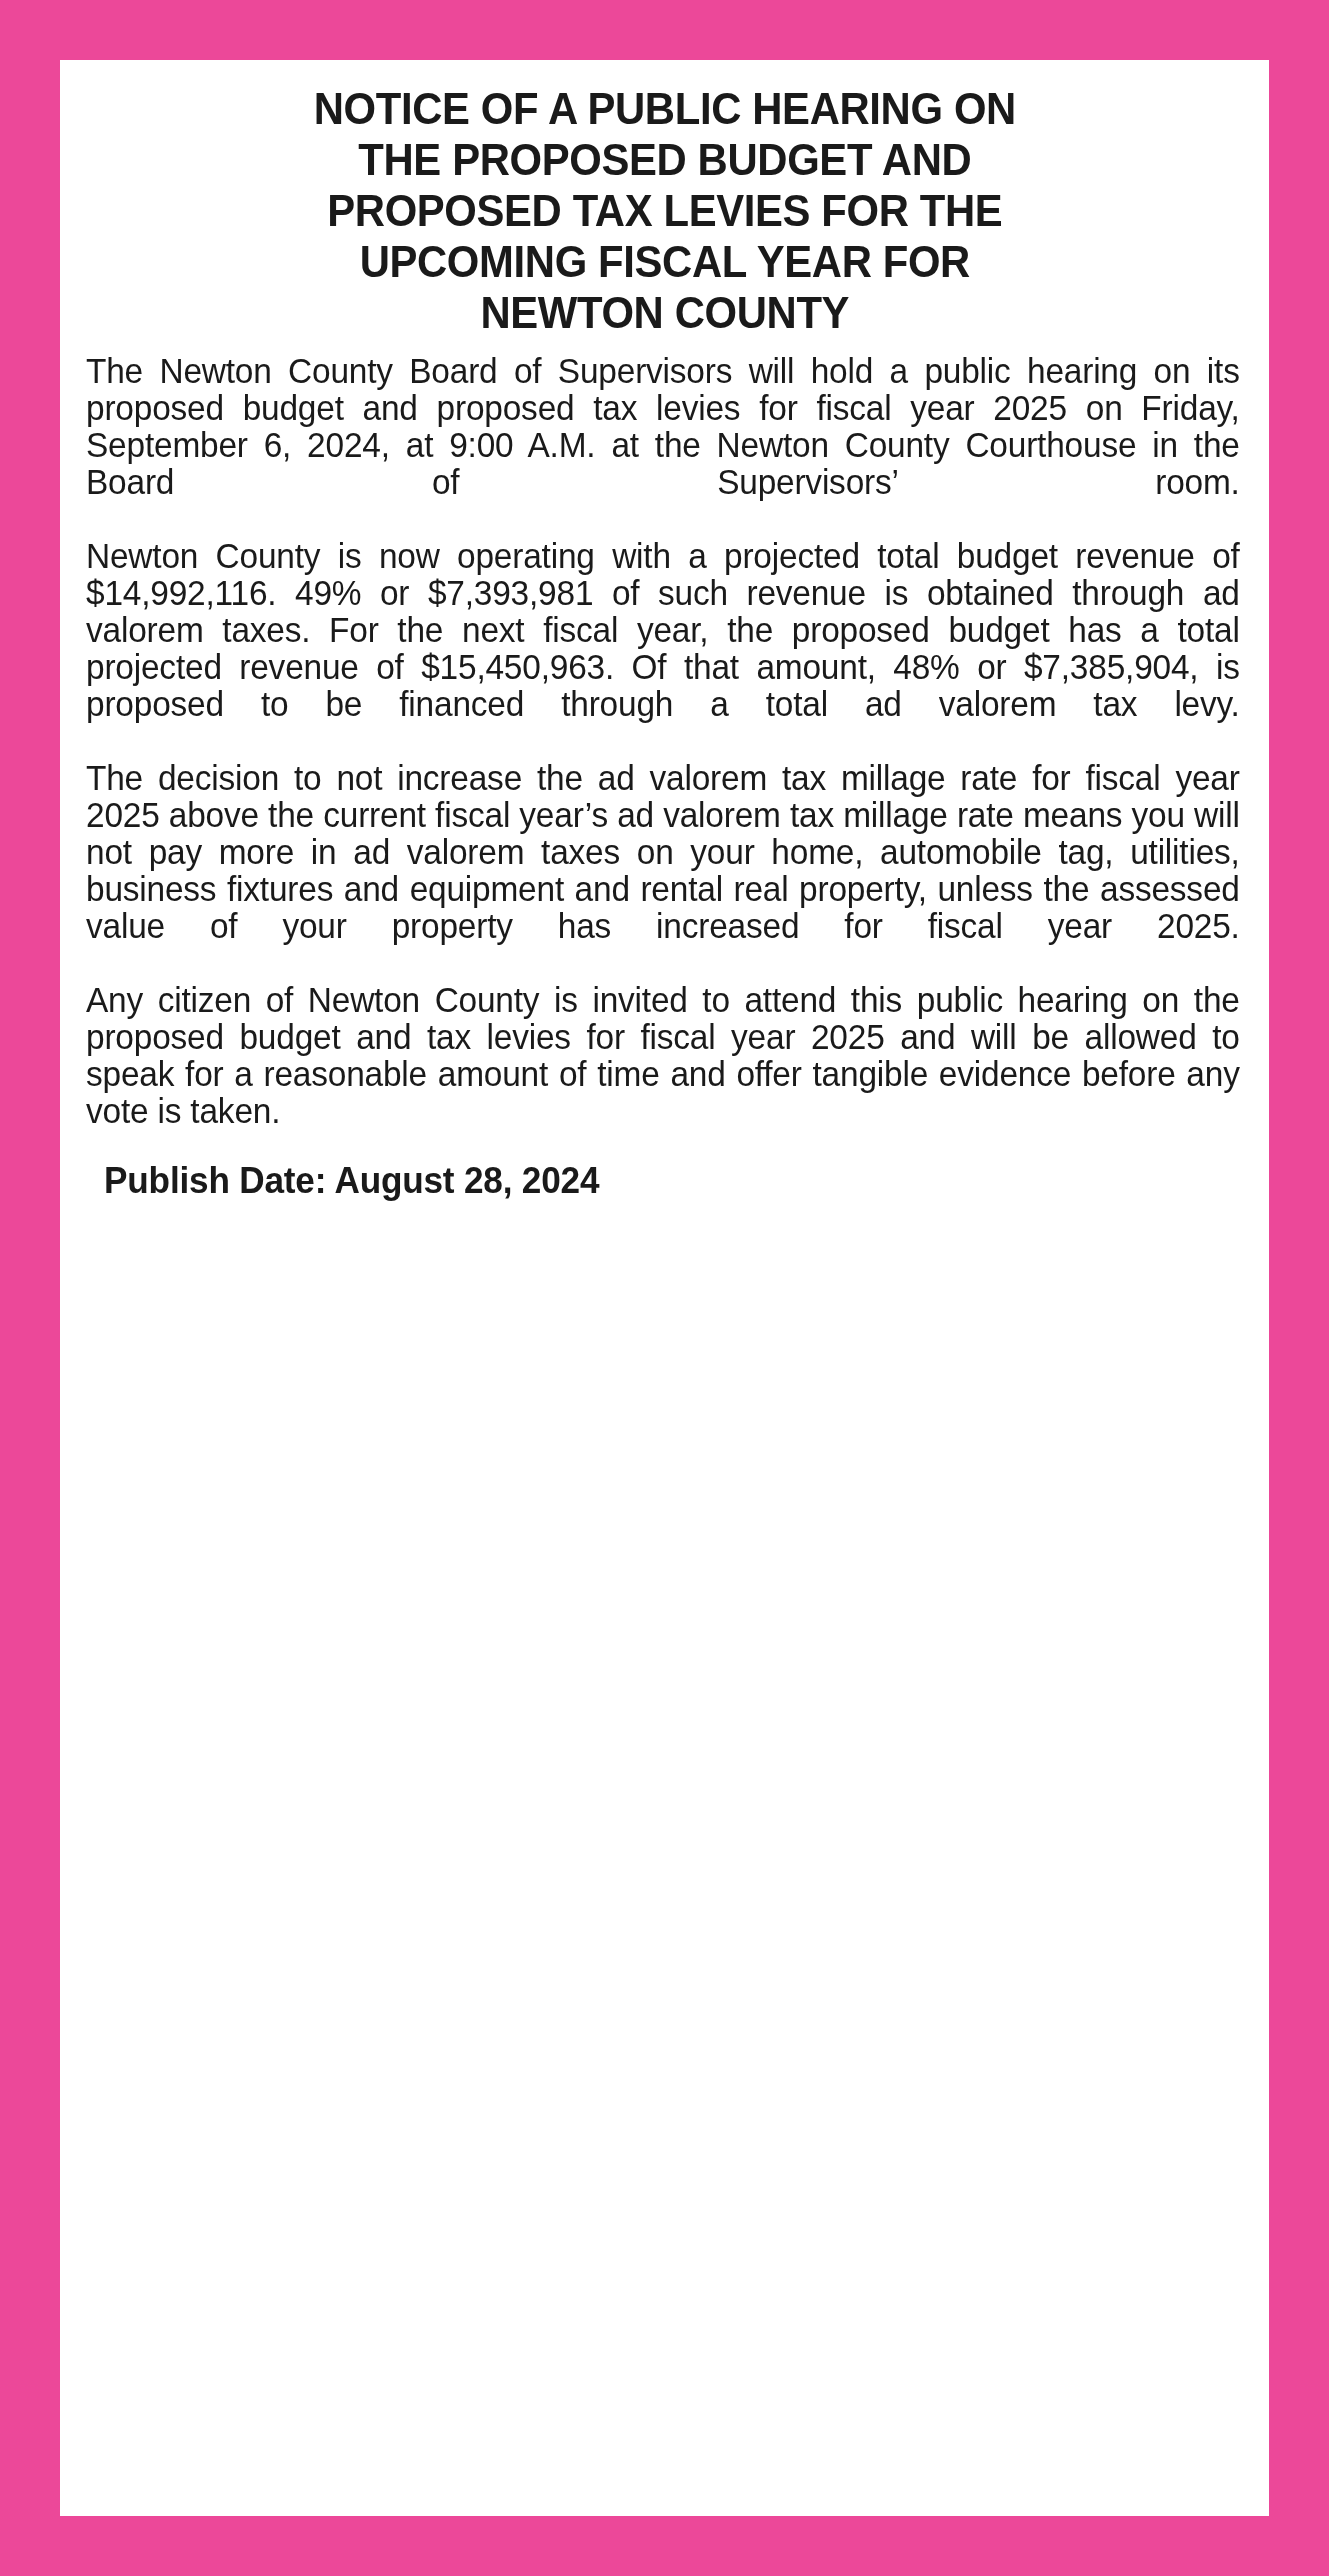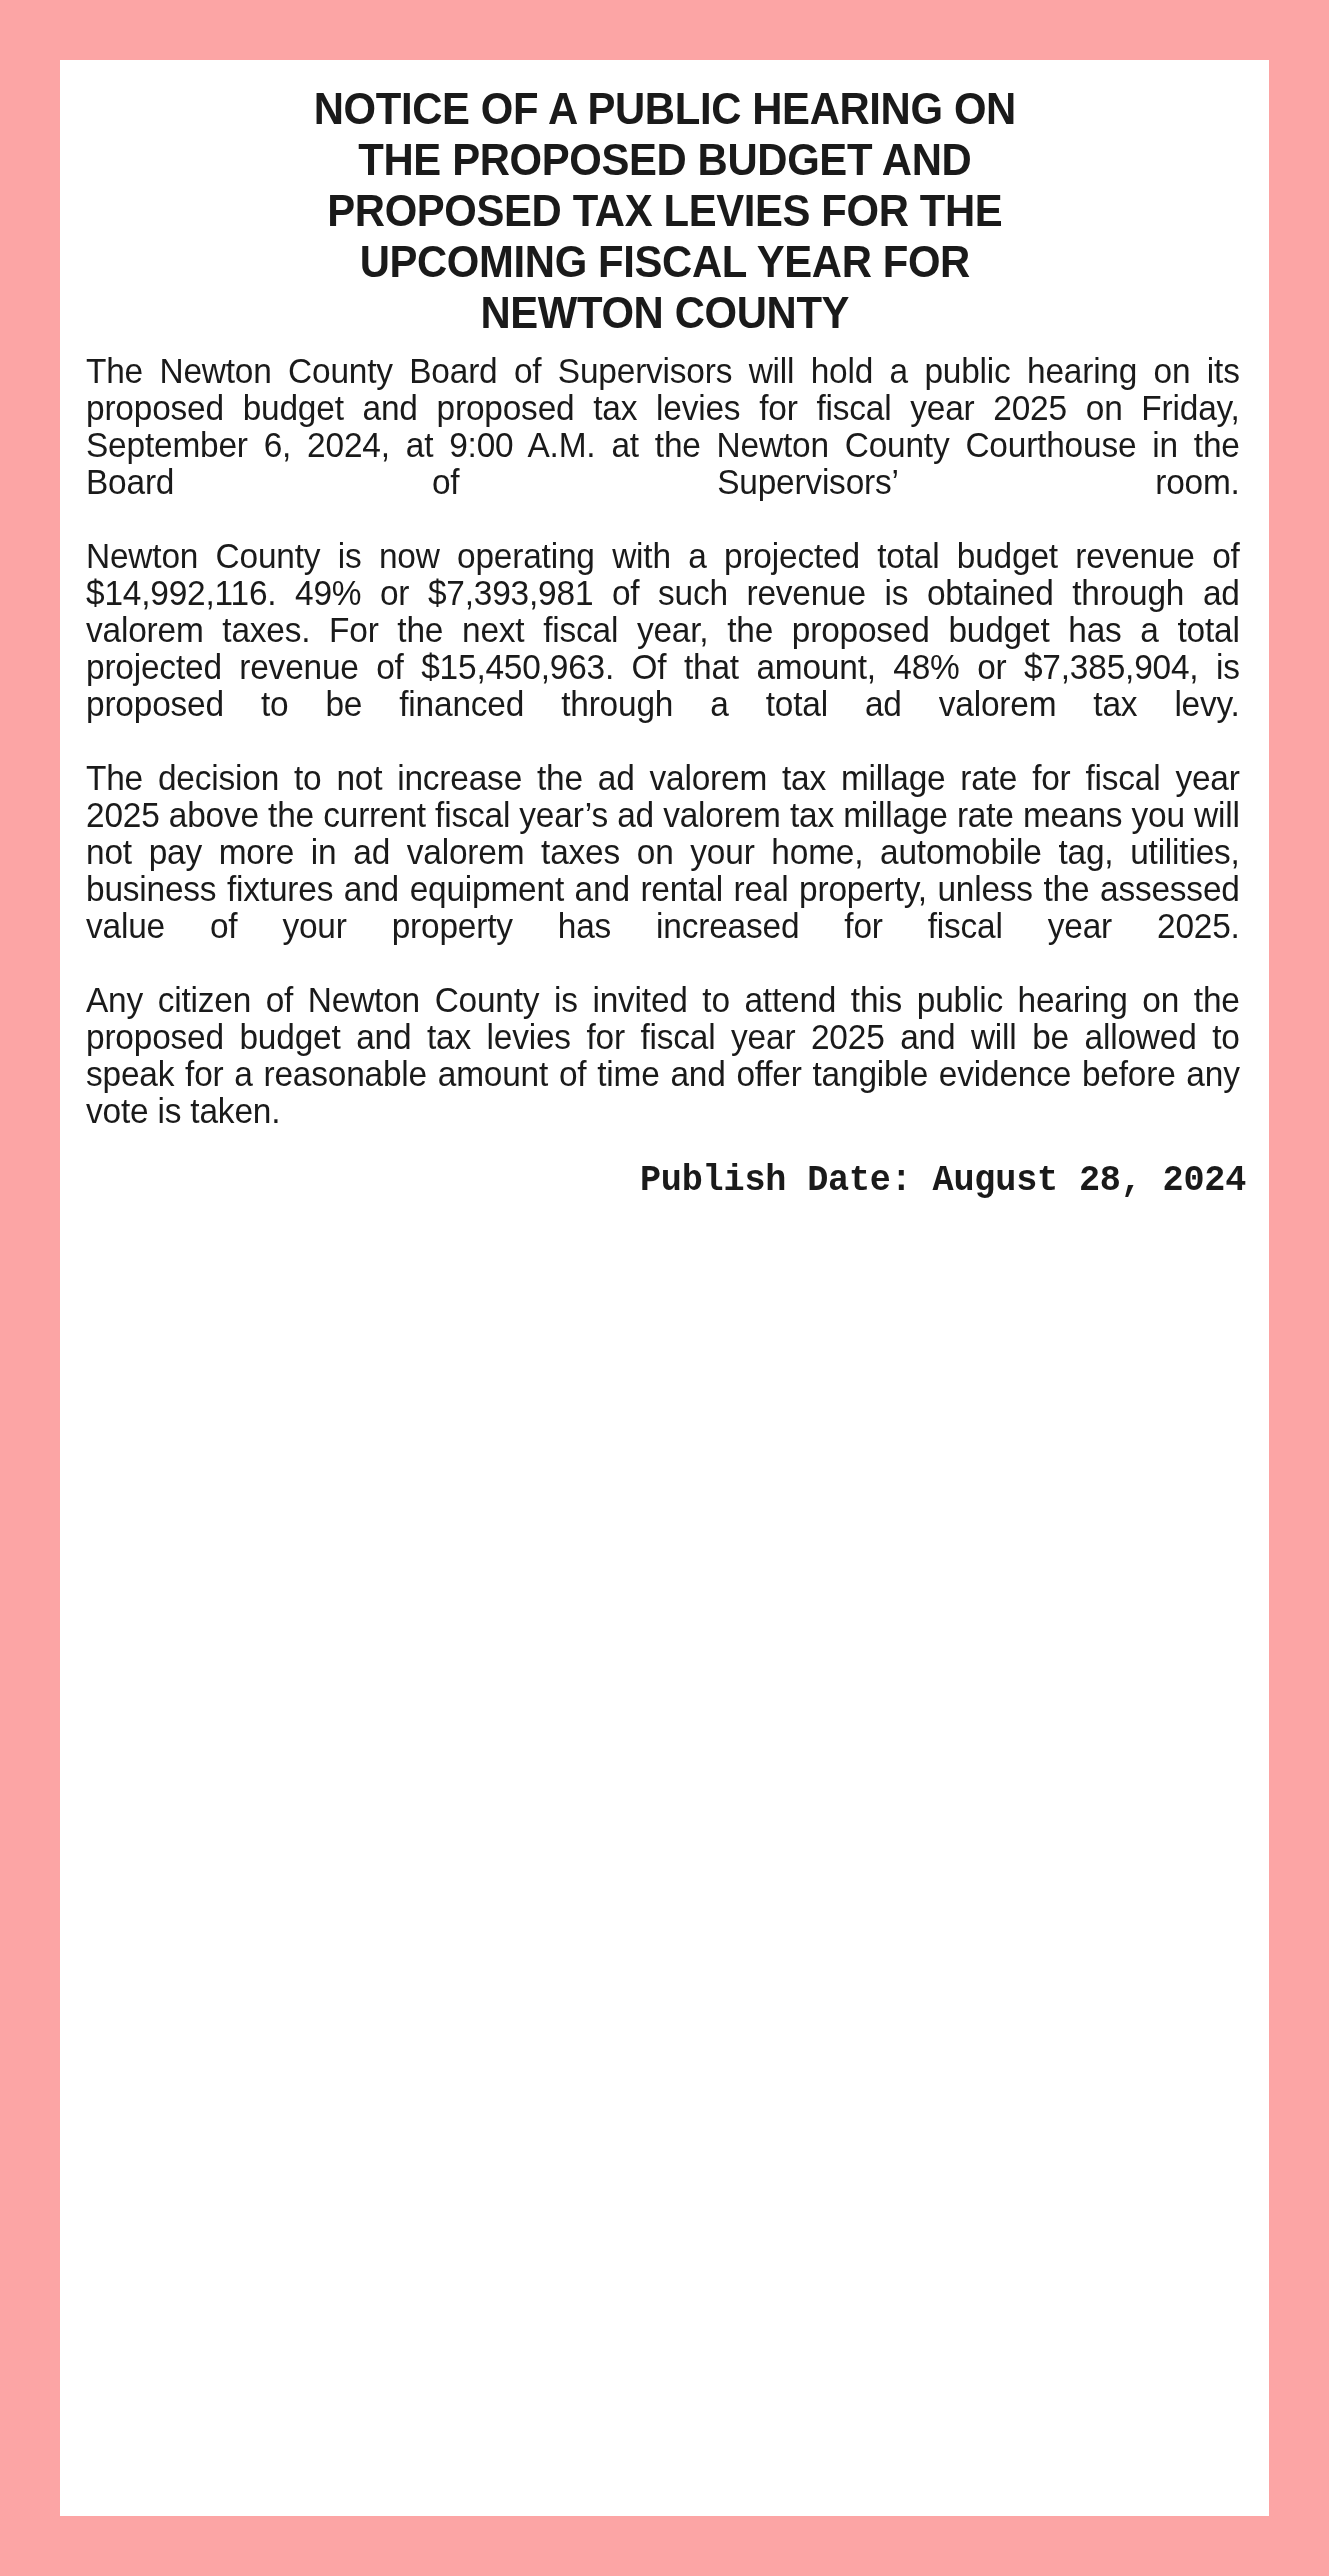--- a/index.html
+++ b/index.html
@@ -13,21 +13,21 @@
     height: 2576px;
     font-family: "Liberation Sans", "DejaVu Sans", sans-serif;
     -webkit-font-smoothing: antialiased;
   }
 
   
   .ad-frame {
     position: relative;
     width: 1329px;
     height: 2576px;
-    background: #fca5a5;
+    background: #ec4899;
     box-sizing: border-box;
     padding: 60px 60px 60px 60px;
   }
 
   
   .ad-panel {
     position: relative;
     width: 100%;
     height: 100%;
     background: #ffffff;
@@ -83,22 +83,21 @@
   }
 
   .notice-para.ragged::after {
     content: none;
   }
 
   
   .publish-row {
     margin-top: 30px;
     padding-right: 5.3px;
-    text-align: right;
-    font-family: Liberation Mono, monospace;
+    text-align: left;
   }
 
   .publish-date {
     display: inline-block;
     font-size: 37px;
     line-height: 43px;
     font-weight: bold;
     letter-spacing: -0.2px;
     color: #1a1a1a;
     transform: scaleX(0.95);

